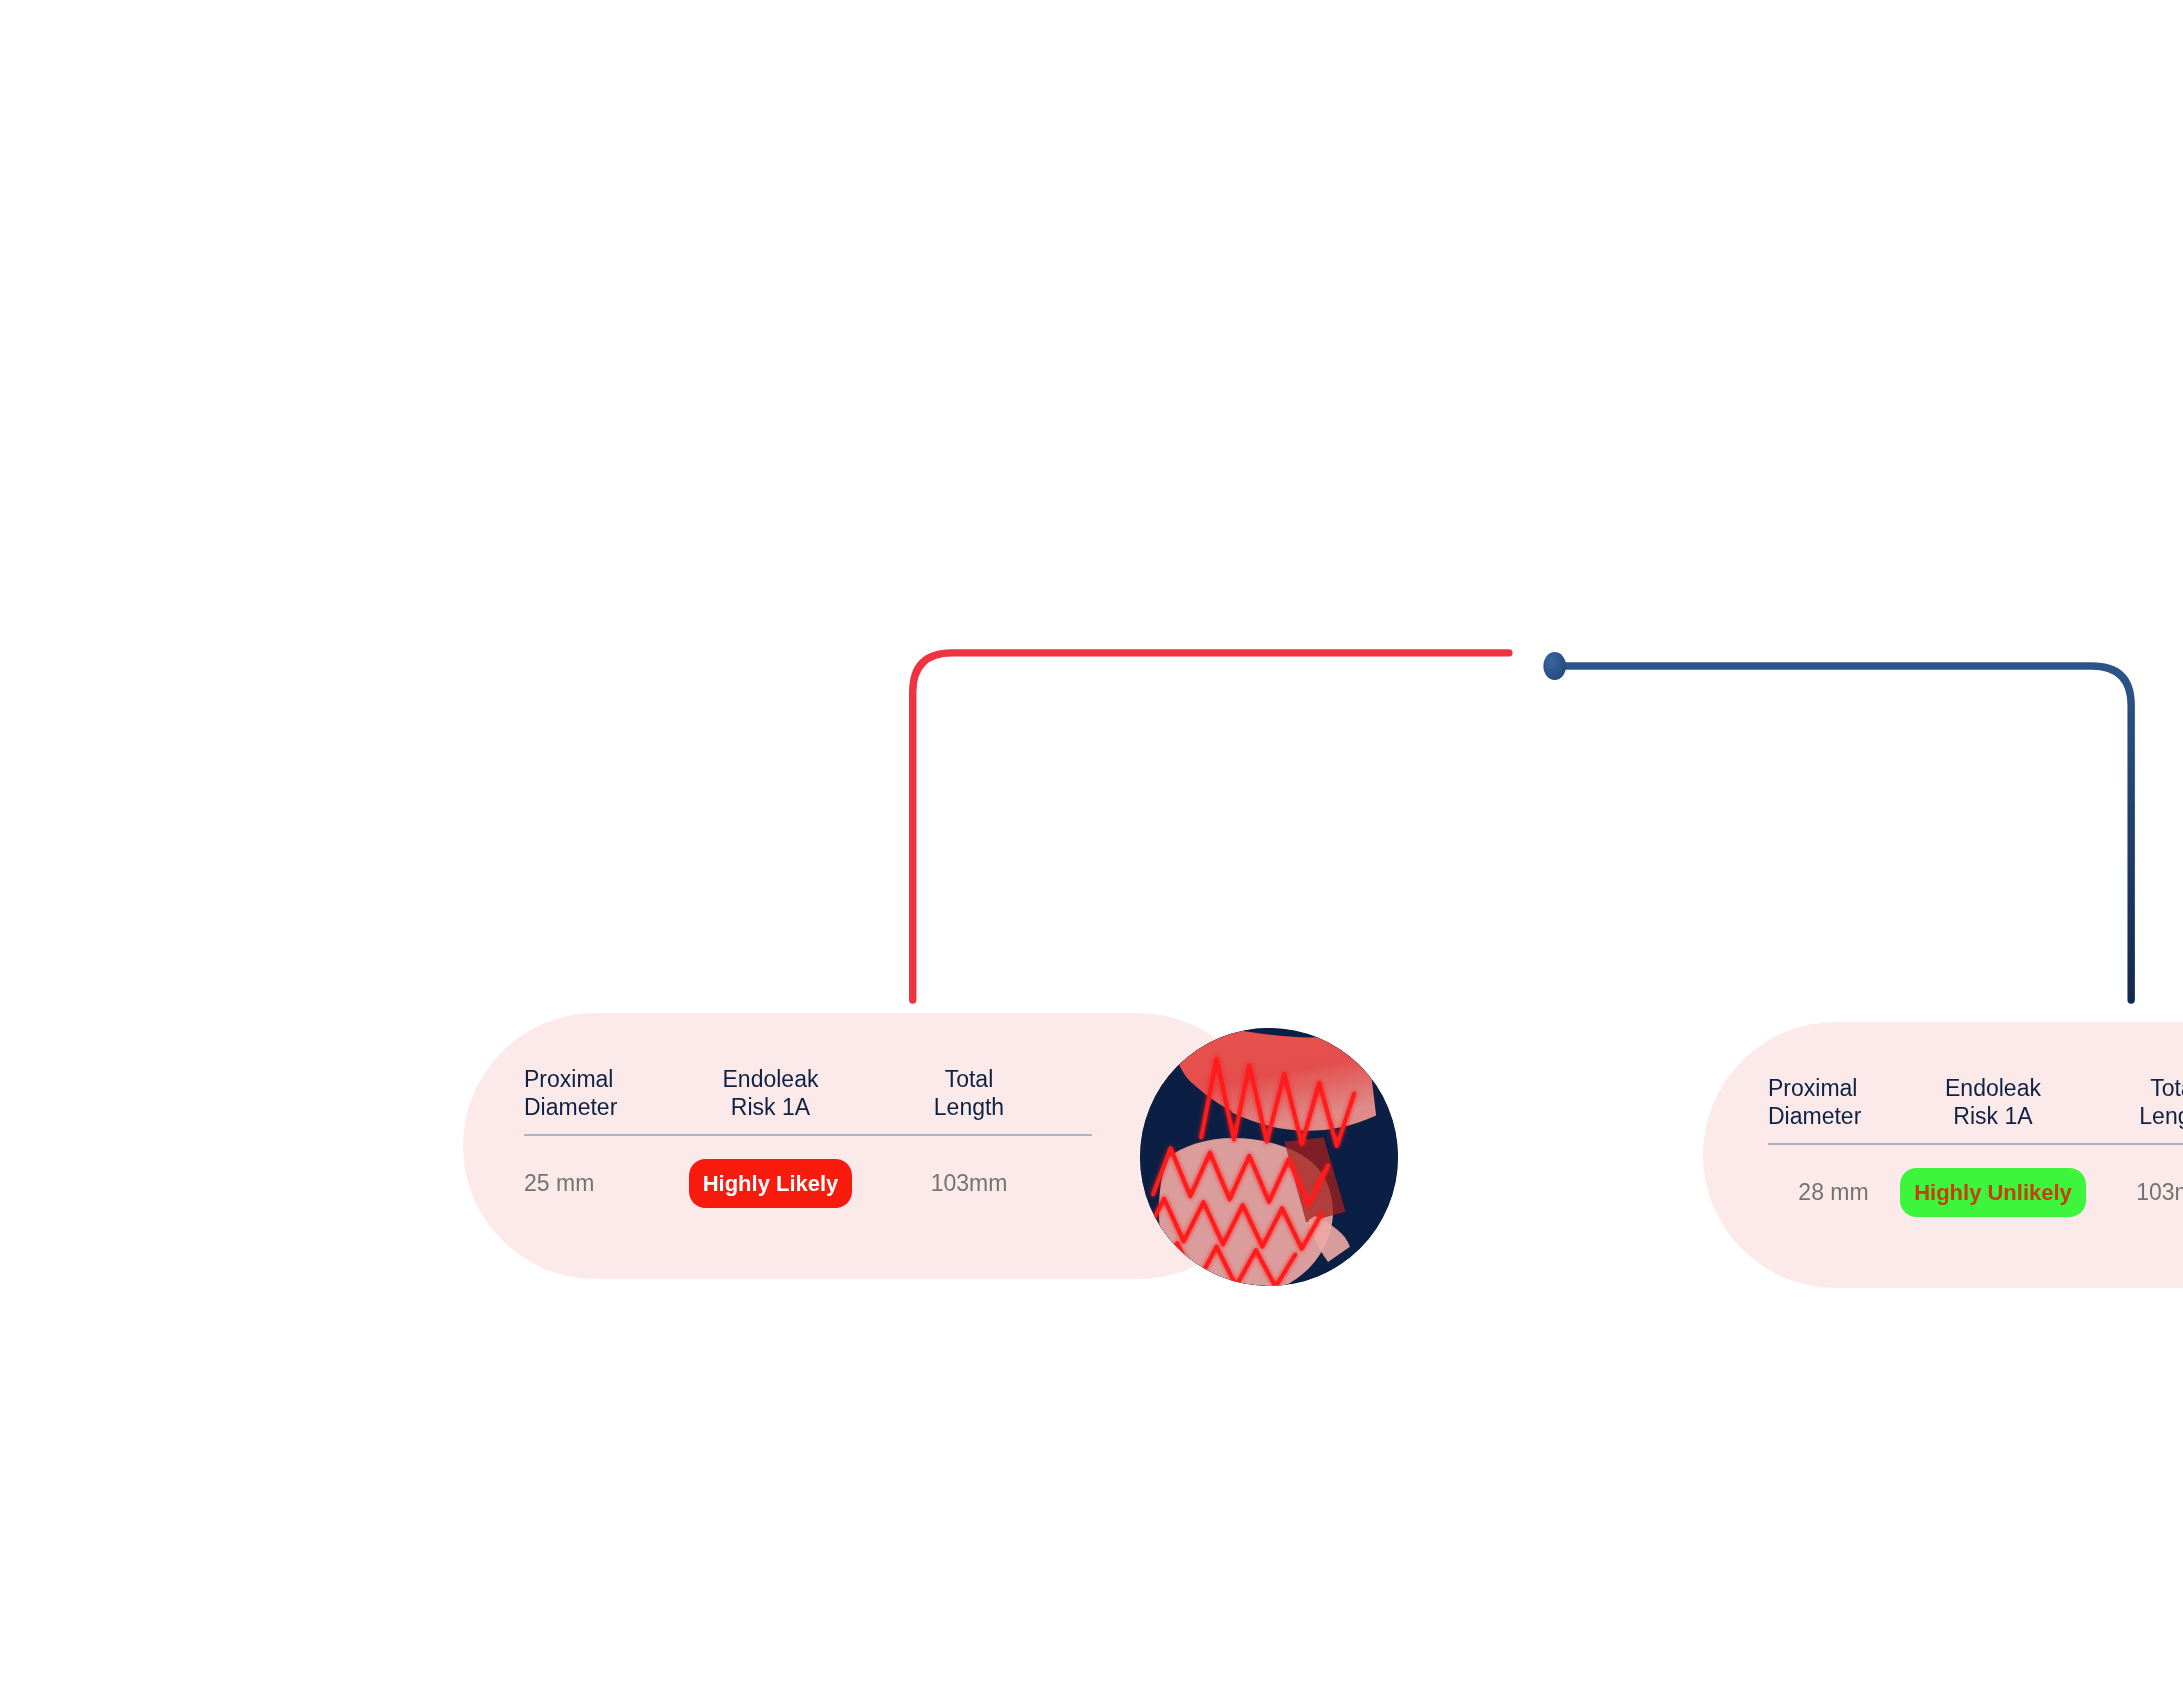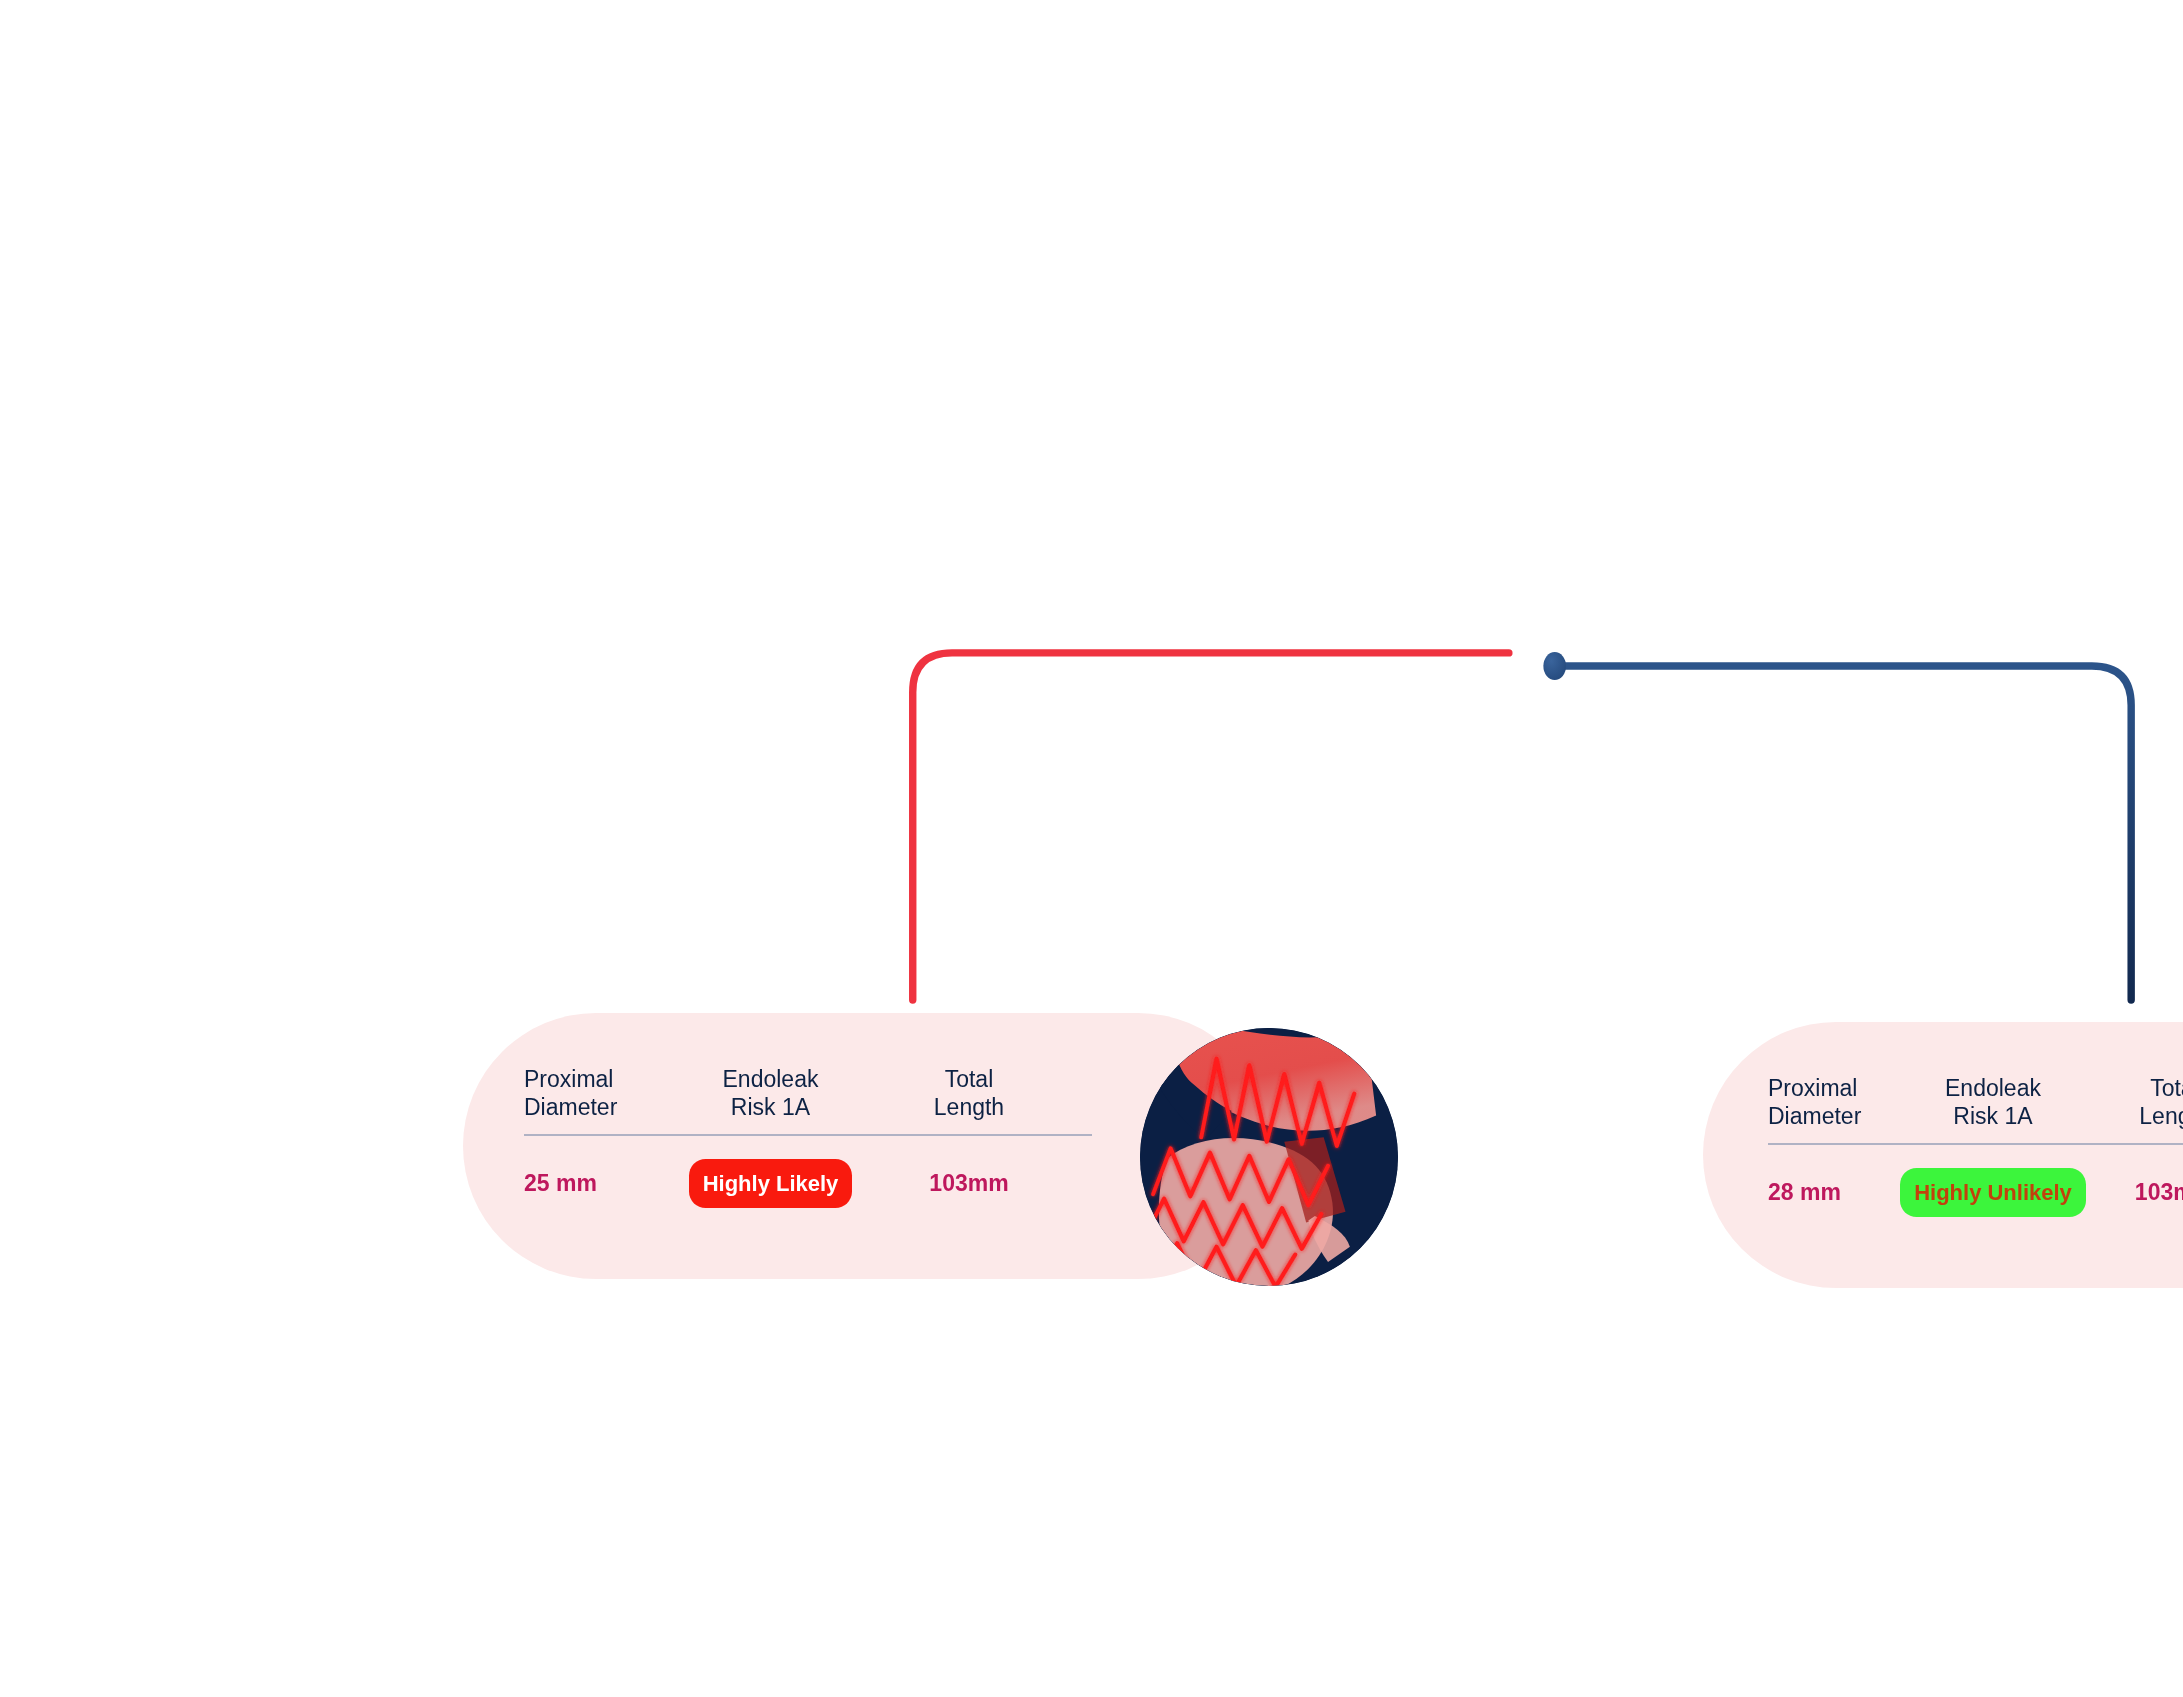--- a/index.html
+++ b/index.html
@@ -79,33 +79,32 @@
   }
   .card-right .divider { width: 515px; }
 
   .value-row {
     display: flex;
     align-items: center;
     margin-top: 23px;
   }
   .metric-value {
     font-size: 23px;
-    color: #be185d;
+    color: #737373;
     white-space: nowrap;
-    font-weight: bold;
   }
   .value-col {
     display: flex;
     justify-content: center;
     align-items: center;
   }
   .card-left  .value-col.c1 { width: 144px; justify-content: flex-start; }
   .card-left  .value-col.c2 { width: 205px; }
   .card-left  .value-col.c3 { width: 192px; }
-  .card-right .value-col.c1 { width: 131px; justify-content: flex-start; }
+  .card-right .value-col.c1 { width: 131px; justify-content: center; }
   .card-right .value-col.c2 { width: 188px; }
   .card-right .value-col.c3 { width: 175px; }
 
   .risk-pill {
     display: inline-flex;
     align-items: center;
     justify-content: center;
     height: 33px;
     padding: 8px 14px;
     border-radius: 16.6px;

